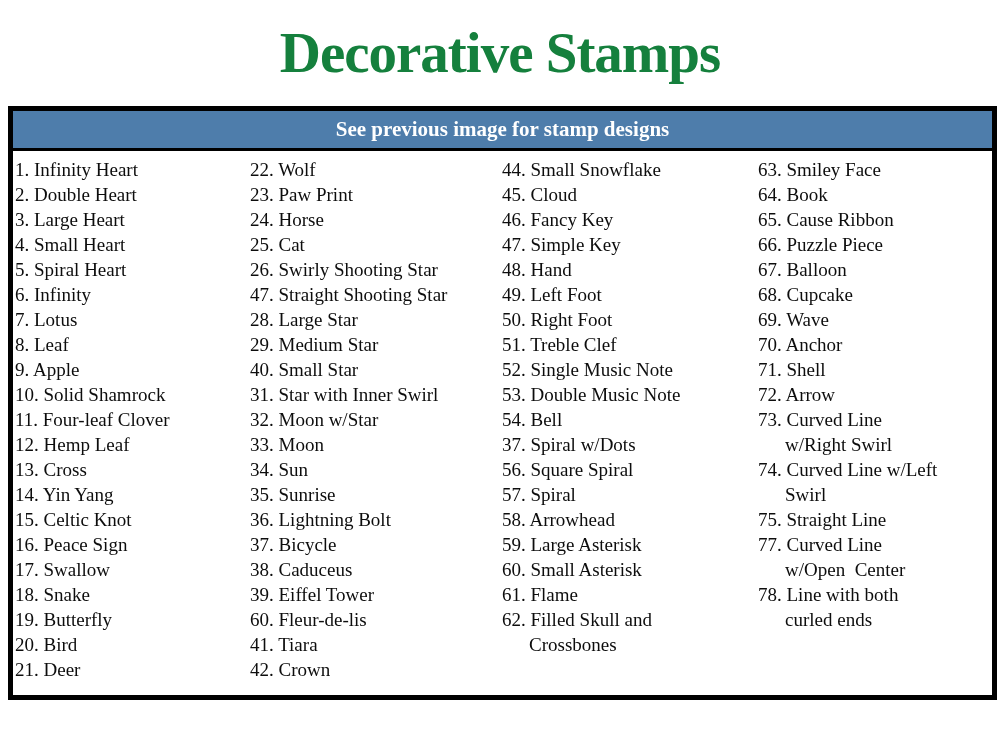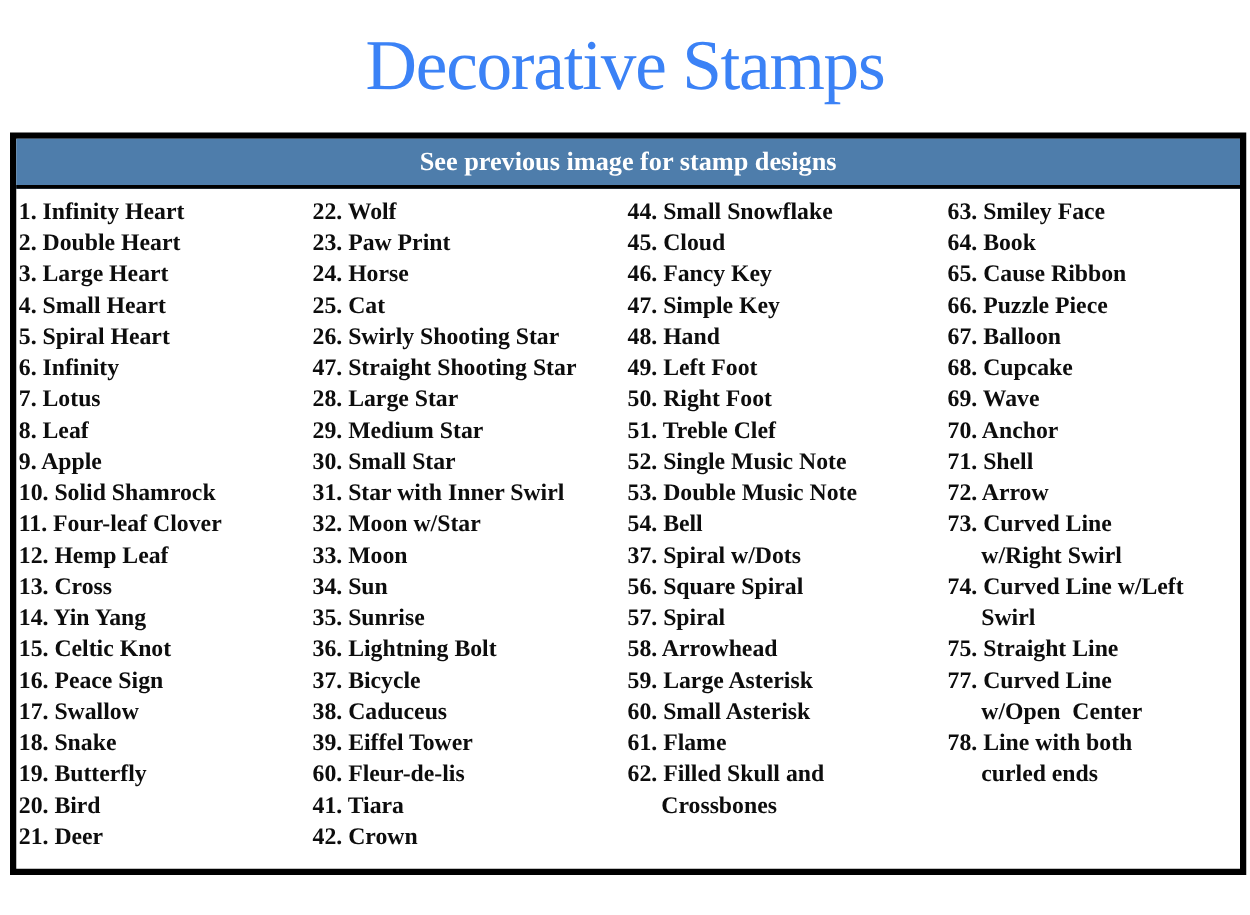--- a/index.html
+++ b/index.html
@@ -11,22 +11,22 @@
     font-family: "Liberation Serif", serif;
     color: #0d0d0d;
     overflow: hidden;
   }
   .title {
     margin: 0;
     padding-top: 20px;
     text-align: center;
     font-size: 57px;
     line-height: 1.15;
-    font-weight: normal;
-    color: #3b82f6;
+    font-weight: bold;
+    color: #15803d;
     letter-spacing: -1px;
   }
   .panel {
     box-sizing: border-box;
     margin-left: 8px;
     margin-top: 20px;
     width: 989px;
     height: 594px;
     border: 5px solid #000000;
     background: #ffffff;
@@ -40,21 +40,20 @@
     font-size: 21px;
     color: #ffffff;
     background: #4e7dab; 
   }
   .list {
     display: grid;
     grid-template-columns: 235px 252px 256px 1fr;
     padding: 6px 0 0 2px;
     font-size: 19px;
     line-height: 25px;
-    font-weight: bold;
   }
   .col { min-width: 0; }
   .item {
     white-space: pre-wrap;      
     padding-left: 27px;         
     text-indent: -27px;
   }
 </style>
 </head>
 <body>
@@ -89,21 +88,21 @@
       </div>
     <div class="col">
         <div class="item">22. Wolf</div>
         <div class="item">23. Paw Print</div>
         <div class="item">24. Horse</div>
         <div class="item">25. Cat</div>
         <div class="item">26. Swirly Shooting Star</div>
         <div class="item">47. Straight Shooting Star</div>
         <div class="item">28. Large Star</div>
         <div class="item">29. Medium Star</div>
-        <div class="item">30. Small Star</div>
+        <div class="item">40. Small Star</div>
         <div class="item">31. Star with Inner Swirl</div>
         <div class="item">32. Moon w/Star</div>
         <div class="item">33. Moon</div>
         <div class="item">34. Sun</div>
         <div class="item">35. Sunrise</div>
         <div class="item">36. Lightning Bolt</div>
         <div class="item">37. Bicycle</div>
         <div class="item">38. Caduceus</div>
         <div class="item">39. Eiffel Tower</div>
         <div class="item">60. Fleur-de-lis</div>

